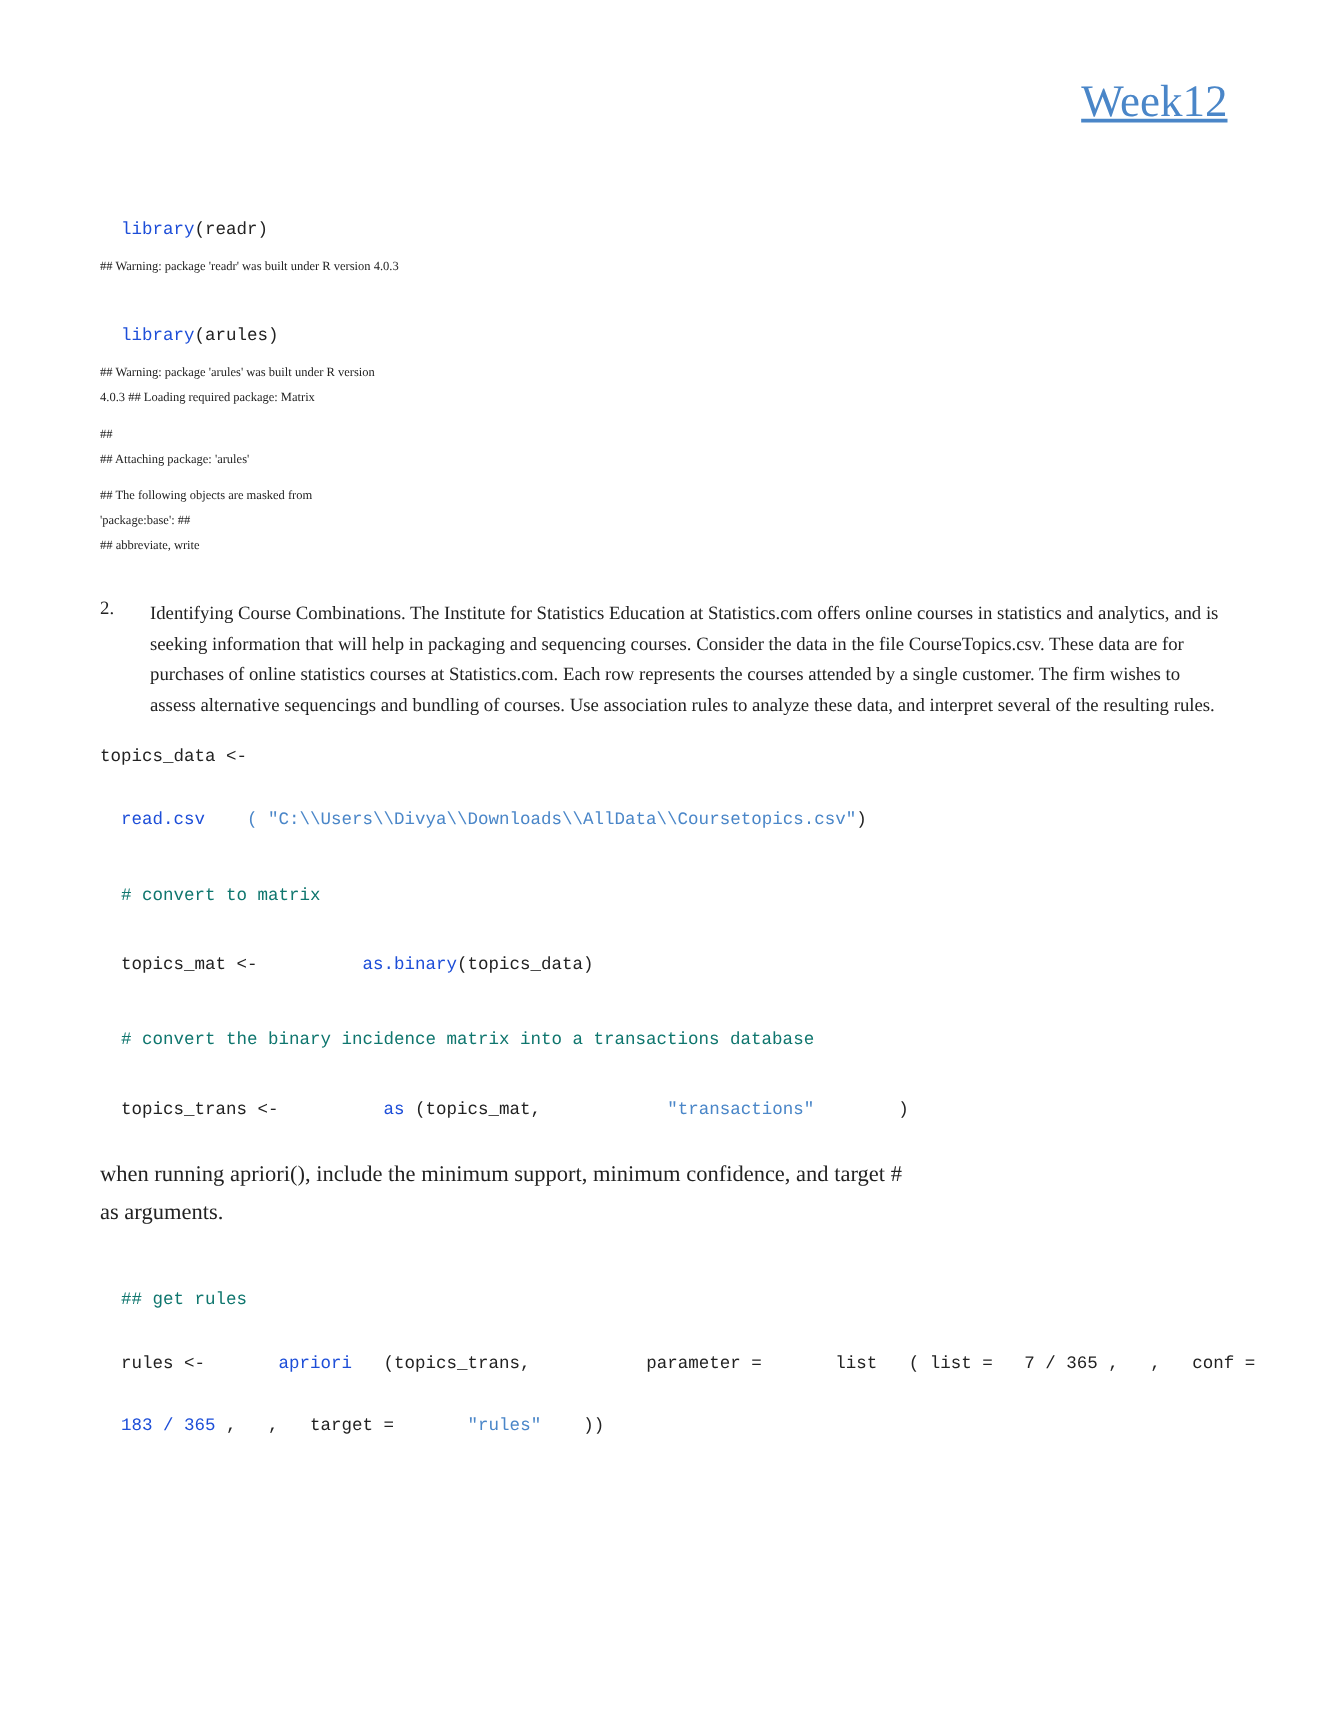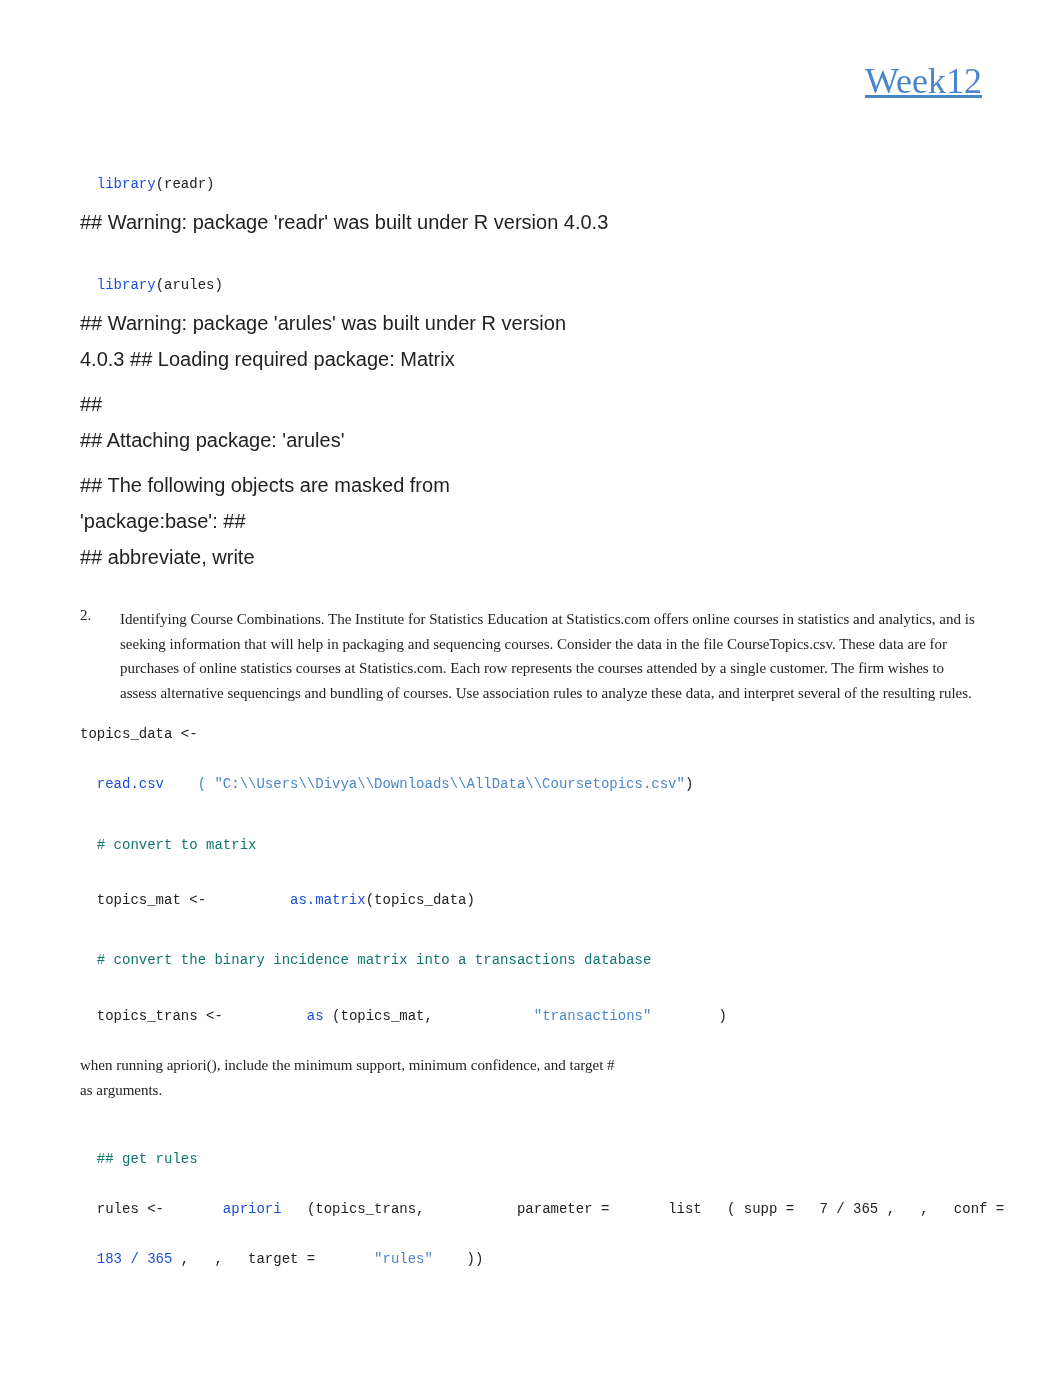--- a/index.html
+++ b/index.html
@@ -17,22 +17,22 @@
       font-size: 36px;
       font-weight: normal;
       color: #4a86c8;
       margin-bottom: 45px;
       text-decoration: underline;
     }
     .kw { color: #1d4ed8; }
     .str { color: #4a86c8; }
     .comment { color: #0f766e; }
     .warning-text {
-      font-family: Liberation Sans, sans-serif;
-      font-size: 20px;
+      font-family: Liberation Serif, serif;
+      font-size: 10px;
       color: #222;
       margin: 4px 0 4px 0;
       line-height: 1.6;
     }
     .numbered-item {
       display: flex;
       margin: 20px 0 16px 0;
     }
     .numbered-item .num {
       min-width: 40px;
@@ -44,21 +44,21 @@
       line-height: 1.65;
       color: #222;
     }
     .code-line {
       font-family: 'Courier New', Courier, monospace;
       font-size: 14px;
       line-height: 1.8;
       white-space: pre;
     }
     .prose {
-      font-size: 15px;
+      font-size: 18px;
       line-height: 1.65;
       margin: 14px 0;
     }
     .spacer { height: 10px; }
     .spacer-sm { height: 5px; }
   </style>
 </head>
 <body>
 
 <h1>Week12</h1>
@@ -100,21 +100,21 @@
 
 <div class="spacer"></div>
 
 <div class="code-line">
   <span class="comment"># convert to matrix</span>
 </div>
 
 <div class="spacer-sm"></div>
 
 <div class="code-line">
-  <span>topics_mat &lt;-</span><span>          </span><span class="kw">as.matrix</span><span>(topics_data)</span>
+  <span>topics_mat &lt;-</span><span>          </span><span class="kw">as.binary</span><span>(topics_data)</span>
 </div>
 
 <div class="spacer"></div>
 
 <div class="code-line">
   <span class="comment"># convert the binary incidence matrix into a transactions database</span>
 </div>
 
 <div class="spacer-sm"></div>
 
@@ -128,17 +128,17 @@
   <span>when running apriori(), include the minimum support, minimum confidence, and target #<br>as arguments.</span>
 </div>
 
 <div class="spacer-sm"></div>
 
 <div class="code-line">
   <span class="comment">## get rules</span>
 </div>
 
 <div class="code-line">
-  <span>rules &lt;-</span><span>       </span><span class="kw">apriori</span><span>   </span><span>(topics_trans,</span><span>           </span><span>parameter =</span><span>       </span><span>list</span><span>   </span><span>( supp =</span><span>   </span><span>7 / 365</span><span> ,   </span><span>,   conf =</span>
+  <span>rules &lt;-</span><span>       </span><span class="kw">apriori</span><span>   </span><span>(topics_trans,</span><span>           </span><span>parameter =</span><span>       </span><span>list</span><span>   </span><span>( list =</span><span>   </span><span>7 / 365</span><span> ,   </span><span>,   conf =</span>
 </div>
 <div class="code-line">
   <span class="kw">183 / 365</span><span> ,   </span><span>,   target =</span><span>       </span><span class="str">"rules"</span><span>    </span><span>))</span>
 </div>
 
 </body></html>

